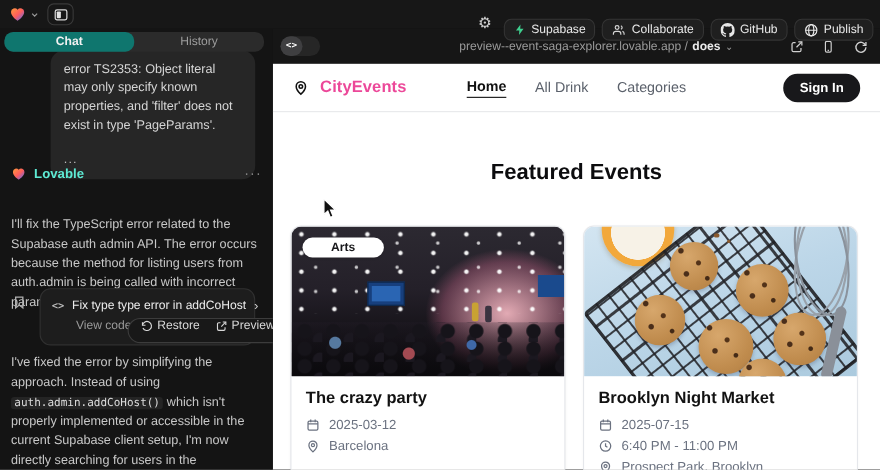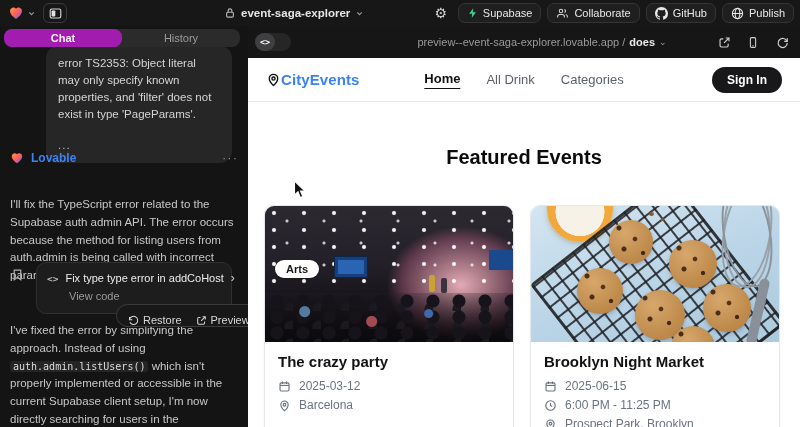--- a/index.html
+++ b/index.html
@@ -14,42 +14,42 @@
 
   
   .topbar { position:absolute; top:0; left:0; width:800px; height:26px; background:#171717; z-index:30; }
   .tb-left { position:absolute; left:8px; top:0; height:26px; display:flex; align-items:center; gap:7px; }
   .tb-center { position:absolute; left:224px; top:0; height:26px; display:flex; align-items:center; gap:5px; color:#e6e6e6; font-size:11.5px; font-weight:600; cursor:pointer; }
   .tb-center .chev { color:#9a9a9a; }
   .tb-right { position:absolute; right:6px; top:3px; display:flex; align-items:center; gap:6px; }
   .tb-btn {
     height:20px; padding:0 8px; display:flex; align-items:center; gap:5px;
     background:#1f1f1f; border:1px solid #343434; border-radius:7px;
-    color:#e8e8e8; font-size:11px; font-weight:500; cursor:pointer;
+    color:#e8e8e8; font-size:11px; font-weight:500; cursor:pointer;margin-top:14px;
   }
   .icon-btn { width:22px; height:20px; display:flex; align-items:center; justify-content:center; color:#d0d0d0; cursor:pointer; border-radius:6px; }
   .gear-glyph { font-size:14px; line-height:1; }
   .panel-btn { width:24px; height:20px; border:1px solid #3a3a3a; border-radius:6px; display:flex; align-items:center; justify-content:center; cursor:pointer; }
   .logo-wrap { display:flex; align-items:center; gap:3px; cursor:pointer; }
 
   
   .sidebar { position:absolute; top:26px; left:0; width:248px; height:401px; background:#141414; overflow:hidden; z-index:10; }
   .segmented { position:absolute; top:3px; left:4px; width:236px; height:18px; background:#2b2b2b; border-radius:8px; display:flex; z-index:5; }
   .seg { flex:1; display:flex; align-items:center; justify-content:center; font-size:11px; color:#9c9c9c; border-radius:8px; cursor:pointer; }
-  .seg.active { background:#a21caf; color:#f2f2f2; font-weight:600; }
+  .seg.active { background:#0f766e; color:#f2f2f2; font-weight:600; }
 
   .user-bubble {
     position:absolute; top:20px; left:46px; width:186px;
     background:#262626; border-radius:12px; padding:9px 12px;
     font-size:11.5px; line-height:1.48; color:#d5d5d5;
   }
   .user-bubble .more { margin-top:14px; color:#bdbdbd; letter-spacing:1px; }
 
   .lovable-row { position:absolute; top:124px; left:10px; width:228px; display:flex; align-items:center; gap:7px; }
-  .lovable-row .name { font-size:12px; font-weight:700; color:#3b82f6; }
+  .lovable-row .name { font-size:12px; font-weight:700; color:#5eead4; }
   .kebab { margin-left:auto; color:#8d8d8d; font-size:13px; letter-spacing:1px; cursor:pointer; }
 
   .msg { position:absolute; left:10px; width:226px; font-size:11.5px; line-height:1.55; color:#c8c8c8; }
   .msg1 { top:142px;margin-top:28px; }
   .msg2 { top:296px; }
   .msg code {
     font-family:"DejaVu Sans Mono", monospace; font-size:10px;
     color:#dcdcdc; background:#242424; border-radius:3px; padding:0 3px;
   }
 
@@ -59,64 +59,64 @@
     background:#1d1d1d; border:1px solid #303030; border-radius:10px;
     padding:8px 10px; cursor:pointer;
   }
   .fix-row1 { display:flex; align-items:center; gap:7px; }
   .fix-code { font-family:"DejaVu Sans Mono", monospace; font-size:9.5px; color:#bdbdbd; font-weight:700; }
   .fix-title { font-size:11px; font-weight:400; color:#ececec; white-space:nowrap; }
   .fix-chev { margin-left:auto; color:#cfcfcf; font-size:12px; }
   .view-code { margin:5px 0 0 22px; font-size:11px; color:#9a9a9a; cursor:pointer; }
 
   .action-pill {
-    position:absolute; top:278px; left:116px; height:23px;
+    position:absolute; top:263px; left:116px; height:23px;
     background:#181818; border:1px solid #3c3c3c; border-radius:14px;
-    display:flex; align-items:flex-end; padding:0 5px; gap:2px; z-index:6;
+    display:flex; align-items:flex-start; padding:0 5px; gap:2px; z-index:6;
   }
   .action-btn { display:flex; align-items:center; gap:4px; padding:0 6px; font-size:11px; font-weight:500; color:#d8d8d8; cursor:pointer; }
 
   
   .preview { position:absolute; top:26px; left:248px; width:552px; height:401px; background:#161616; }
   .pv-header { position:relative; height:32px; }
   .pv-toggle { position:absolute; left:7px; top:7px; width:36px; height:18px; background:#262626; border-radius:9px; display:flex; align-items:center; cursor:pointer; }
   .pv-toggle .seg-code { width:20px; height:18px; background:#3f3f41; border-radius:9px; display:flex; align-items:center; justify-content:center; color:#fff; font-family:"DejaVu Sans Mono", monospace; font-size:8.5px; font-weight:700; }
   .pv-url { position:absolute; left:0; right:0; top:0; height:32px; display:flex; align-items:center; justify-content:center; gap:4px; font-size:11px; cursor:pointer; }
   .pv-url .prefix { color:#9b9b9b;margin-left:36px; }
   .pv-url .page { color:#eaeaea; font-weight:600; }
   .pv-url .chev { color:#9b9b9b; font-size:9px; }
   .pv-actions { position:absolute; right:10px; top:0; height:32px; display:flex; align-items:center; gap:13px; color:#b9b9b9; }
   .pv-actions .icon-btn { width:16px; height:16px; }
 
   
   .site { position:absolute; top:32px; left:0; width:552px; height:369px; background:#ffffff; }
   .site-header { position:relative; height:44px; border-bottom:1px solid #e7e8ea; display:flex; align-items:center; padding:0 18px; }
-  .brand { display:flex; align-items:center; gap:0; color:#3b82f6; cursor:pointer; }
+  .brand { display:flex; align-items:center; gap:10px; color:#ec4899; cursor:pointer; }
   .brand .brand-name { font-size:15px; font-weight:700; letter-spacing:.1px; }
   .site-nav { position:absolute; left:50%; transform:translateX(-50%); display:flex; align-items:center; gap:26px; font-size:13px; }
   .nav-link { color:#5b616b; cursor:pointer; }
   .nav-link.active { color:#111; font-weight:600; border-bottom:1.5px solid #111; padding-bottom:2px; }
   .signin-btn {
     margin-left:auto; background:#18181b; color:#fff; font-size:12px; font-weight:600;
     padding:6px 15px; border-radius:999px; border:none; cursor:pointer;
   }
   .hero { text-align:center; padding-top:44px; }
   .hero-title { font-size:20px; font-weight:700; color:#0c0c0e; }
   .hero-sub { margin-top:9px; font-size:12.5px; color:#6b7280; }
 
   .cards { position:absolute; top:147px; left:16px; display:flex; gap:16px; }
   .card {
     width:250px; background:#fff; border:1px solid #e5e7eb; border-radius:10px;
     overflow:hidden; box-shadow:0 1px 2px rgba(0,0,0,.05); cursor:pointer;
   }
   .card-img { position:relative; height:136px; overflow:hidden; }
   .badge {
     position:absolute; top:10px; left:10px; z-index:5;
-    background:#fff; border-radius:999px; padding:3px 11px;
-    font-size:11px; font-weight:700; color:#18181b; box-shadow:0 1px 2px rgba(0,0,0,.15);margin-top:44px;
+    background:#fff; border-radius:999px; padding:3px 26px;
+    font-size:11px; font-weight:700; color:#18181b; box-shadow:0 1px 2px rgba(0,0,0,.15);
   }
   .card-body { padding:11px 13px; }
   .card-title { font-size:15px; font-weight:700; color:#121212; margin-bottom:9px; }
   .meta-row { display:flex; align-items:center; gap:8px; font-size:12px; color:#6b7280; margin-top:5px; }
   .meta-row svg { flex:none; }
 
   
   .img-party { background:
       radial-gradient(ellipse 95px 75px at 79% 58%, rgba(248,186,196,.9), rgba(186,98,130,.4) 62%, rgba(60,40,60,0) 78%),
       linear-gradient(180deg,#2c2931 0%, #242029 42%, #17141a 68%, #100e12 100%);
@@ -202,34 +202,20 @@
     <div class="panel-btn">
       <span>
         <svg width="13" height="13" viewBox="0 0 16 16">
             <rect x="1.5" y="2.5" width="13" height="11" rx="2" fill="none" stroke="#d6d6d6" stroke-width="1.4"></rect>
             <rect x="3.2" y="4.2" width="4.6" height="7.6" rx="1" fill="#e3e3e3"></rect>
           </svg>
       </span>
     </div>
   </div>
 
-  <div class="tb-center">
-    <span>
-      <svg width="12" height="12" viewBox="0 0 16 16" fill="none" stroke="#b9b9b9" stroke-width="1.5">
-          <rect x="3.5" y="7" width="9" height="6.5" rx="1.5"></rect>
-          <path d="M5.5 7V5a2.5 2.5 0 015 0v2"></path>
-        </svg>
-    </span>
-    <span>event-saga-explorer</span>
-    <span class="chev">
-      <svg width="9" height="9" viewBox="0 0 16 16" fill="none" stroke="#9a9a9a" stroke-width="2">
-          <path d="M4 6l4 4 4-4"></path>
-        </svg>
-    </span>
-  </div>
 
   <div class="tb-right">
     <div class="icon-btn">
       <span class="gear-glyph">⚙</span>
     </div>
     <div class="tb-btn">
       <span>
         <svg width="11" height="12" viewBox="0 0 16 16">
             <path d="M9 1L3 9.2h4.4L7 15l6-8.2H8.6z" fill="#3ECF8E"></path>
           </svg>
@@ -328,21 +314,21 @@
         <svg width="11" height="11" viewBox="0 0 16 16" fill="none" stroke="currentColor" stroke-width="1.5">
             <path d="M6.5 3.5H4.2A1.7 1.7 0 002.5 5.2v6.6a1.7 1.7 0 001.7 1.7h6.6a1.7 1.7 0 001.7-1.7V9.5"></path>
             <path d="M9.5 2.5h4v4"></path>
             <path d="M13.2 2.8L7.5 8.5"></path>
           </svg>
       </span>
       <span>Preview</span>
     </div>
   </div>
 
-  <div class="msg msg2"><span>I've fixed the error by simplifying the approach. Instead of using </span><code>auth.admin.listUsers()</code><span> which isn't properly implemented or accessible in the current Supabase client setup, I'm now directly searching for users in the </span></div>
+  <div class="msg msg2"><span>I've fixed the error by simplifying the approach. Instead of using </span><code>auth.admin.addCoHost()</code><span> which isn't properly implemented or accessible in the current Supabase client setup, I'm now directly searching for users in the </span></div>
 </div>
 
 <div class="preview">
   <div class="pv-header">
     <div class="pv-toggle">
       <span class="seg-code">&lt;&gt;</span>
     </div>
     <div class="pv-url">
       <span class="prefix">preview--event-saga-explorer.lovable.app / </span>
       <span class="page">does</span>
@@ -446,28 +432,28 @@
           <div class="crumb" style="left:130px;top:12px;width:3px;height:3px;"></div>
         </div>
         <div class="card-body">
           <div class="card-title">Brooklyn Night Market</div>
           <div class="meta-row">
             <svg width="13" height="13" viewBox="0 0 16 16" fill="none" stroke="#6b7280" stroke-width="1.4">
                 <rect x="2.5" y="3.5" width="11" height="10" rx="1.5"></rect>
                 <path d="M2.5 6.7h11"></path>
                 <path d="M5.5 1.8v3M10.5 1.8v3"></path>
               </svg>
-            <span>2025-06-15</span>
+            <span>2025-07-15</span>
           </div>
           <div class="meta-row">
             <svg width="13" height="13" viewBox="0 0 16 16" fill="none" stroke="#6b7280" stroke-width="1.4">
                 <circle cx="8" cy="8" r="5.8"></circle>
                 <path d="M8 4.8V8l2.1 1.3"></path>
               </svg>
-            <span>6:00 PM - 11:25 PM</span>
+            <span>6:40 PM - 11:00 PM</span>
           </div>
           <div class="meta-row">
             <svg width="13" height="13" viewBox="0 0 16 16" fill="none" stroke="#6b7280" stroke-width="1.4">
                 <path d="M8 14.5S3.5 10.4 3.5 7a4.5 4.5 0 019 0c0 3.4-4.5 7.5-4.5 7.5z"></path>
                 <circle cx="8" cy="7" r="1.7"></circle>
               </svg>
             <span>Prospect Park, Brooklyn</span>
           </div>
         </div>
       </div>

